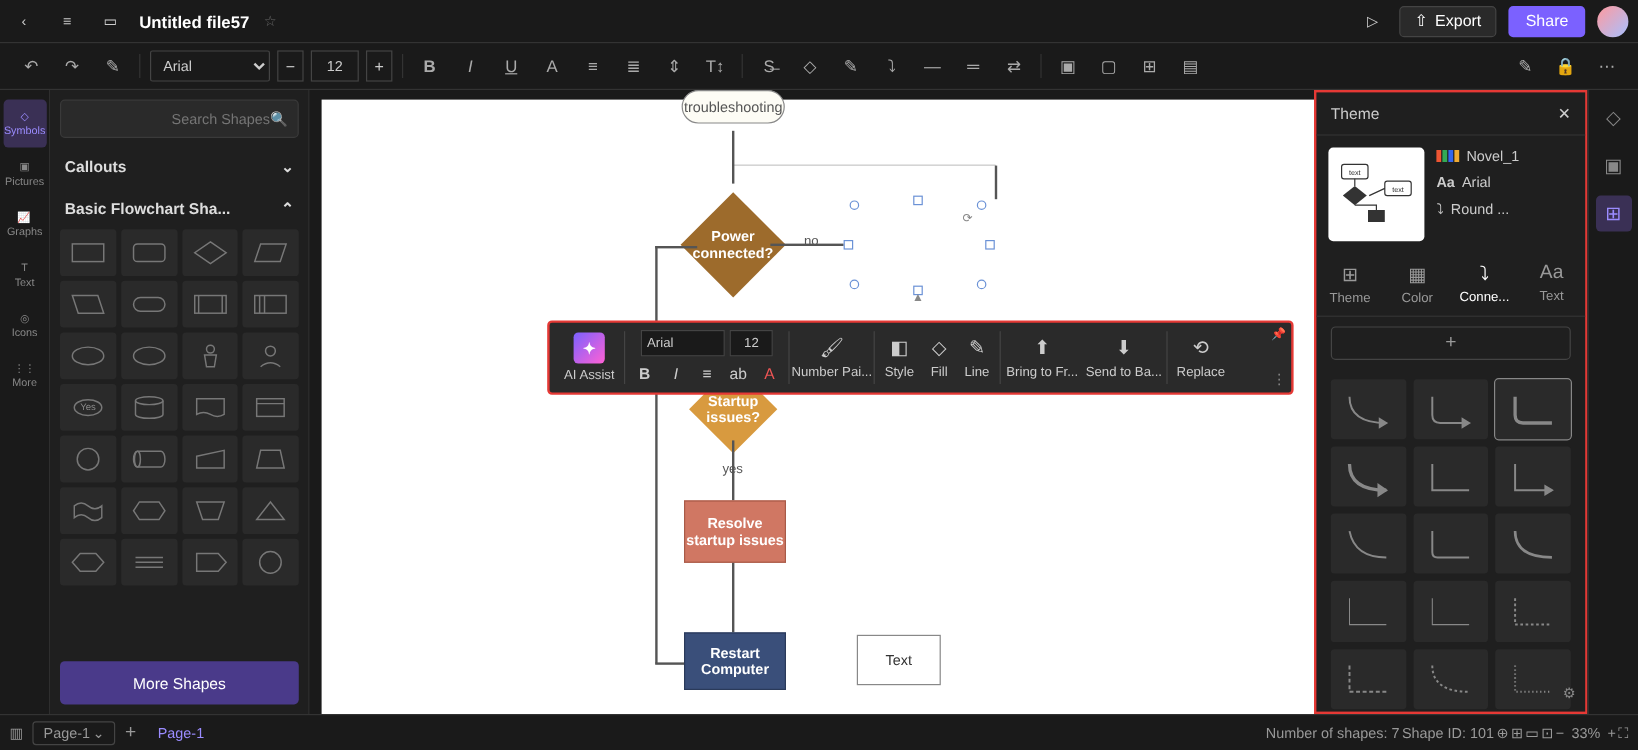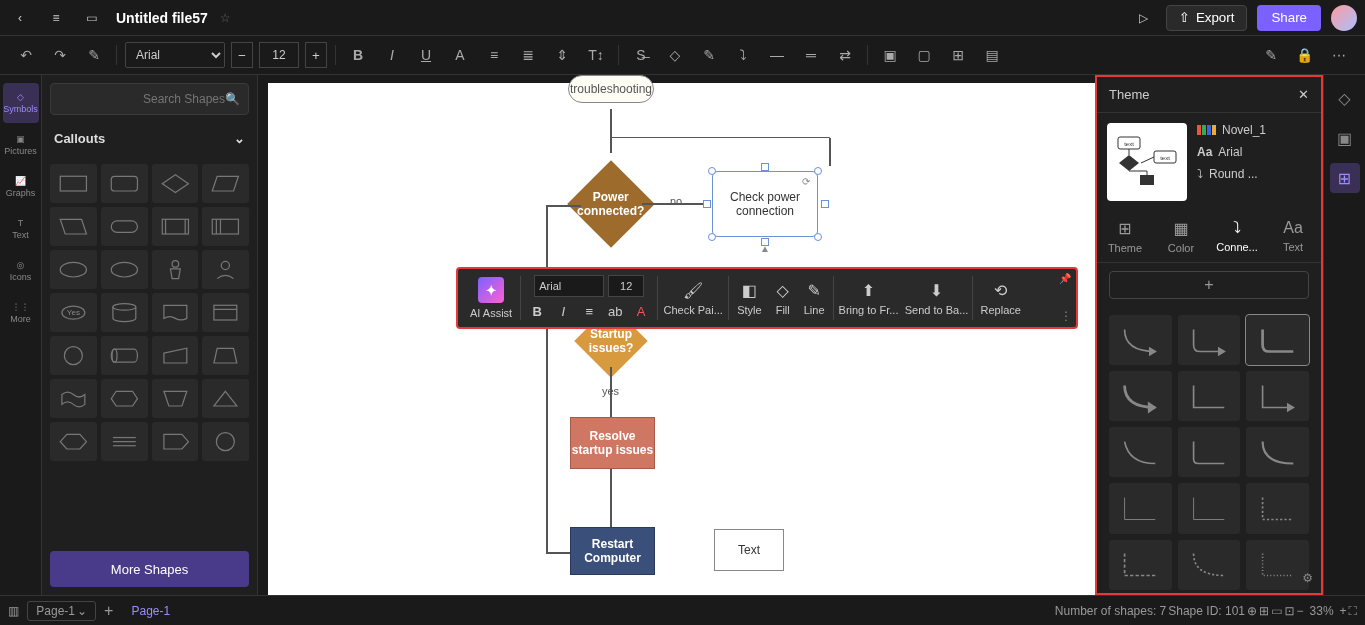--- a/index.html
+++ b/index.html
@@ -205,20 +205,24 @@
     <input placeholder="Search Shapes" style="">
     <span>🔍</span>
   </div>
   <div class="panel-section">
     <div class="section-header">
         <span>Callouts</span>
         <span>⌄</span>
       </div>
   </div>
   <div class="panel-section">
+    <div class="section-header">
+        <span>Basic Flowchart Sha...</span>
+        <span>⌃</span>
+      </div>
     <div class="shapes-grid">
       <div class="shape-cell">
           <svg class="shape-svg" viewBox="0 0 40 30">
             <rect x="4" y="6" width="32" height="18"></rect>
           </svg>
         </div>
       <div class="shape-cell">
           <svg class="shape-svg" viewBox="0 0 40 30">
             <rect x="4" y="6" width="32" height="18" rx="4"></rect>
           </svg>
@@ -380,23 +384,20 @@
 
     <div class="conn-line" style="left:342px; top:54px; width:220px; height:1.5px; border-top:1px solid #555; border-radius:6px; background:none"></div>
     <div class="conn-line" style="left:561px; top:55px; width:1.5px; height:28px"></div>
 
     <div class="fc-shape fc-decision" style="left:312px; top:90px; width:62px; height:62px">
         <span>Power connected?</span>
       </div>
     <div class="conn-line" style="left:374px; top:120px; width:68px; height:1.5px"></div>
     <span class="conn-label" style="left:402px; top:112px">no</span>
 
-    <div class="fc-shape fc-process selected" style="left:444px; top:88px; width:106px; height:66px">
-        <span>Check power connection</span>
-      </div>
     <div class="sel-handle" style="left:440px; top:84px"></div>
     <div class="sel-handle" style="left:546px; top:84px"></div>
     <div class="sel-handle" style="left:440px; top:150px"></div>
     <div class="sel-handle" style="left:546px; top:150px"></div>
     <div class="sel-handle" style="left:493px; top:80px; border-radius:0"></div>
     <div class="sel-handle" style="left:553px; top:117px; border-radius:0"></div>
     <div class="sel-handle" style="left:493px; top:155px; border-radius:0"></div>
     <div class="sel-handle" style="left:435px; top:117px; border-radius:0"></div>
     <div style="position:absolute; left:534px; top:93px; font-size:10px; color:#888">⟳</div>
     <div style="position:absolute; left:492px; top:160px; font-size:10px; color:#888">▲</div>
@@ -443,21 +444,21 @@
               <i>I</i>
             </div>
           <div class="float-smbtn">≡</div>
           <div class="float-smbtn">ab</div>
           <div class="float-smbtn" style="color:#e55">A</div>
         </div>
       </div>
       <div class="float-sep"></div>
       <div class="float-col" style="width:66px">
           <div class="ico">🖌</div>
-          <div class="lbl">Check Pai...</div>
+          <div class="lbl">Number Pai...</div>
         </div>
       <div class="float-sep"></div>
       <div class="float-col">
           <div class="ico">◧</div>
           <div class="lbl">Style</div>
         </div>
       <div class="float-col">
           <div class="ico">◇</div>
           <div class="lbl">Fill</div>
         </div>

